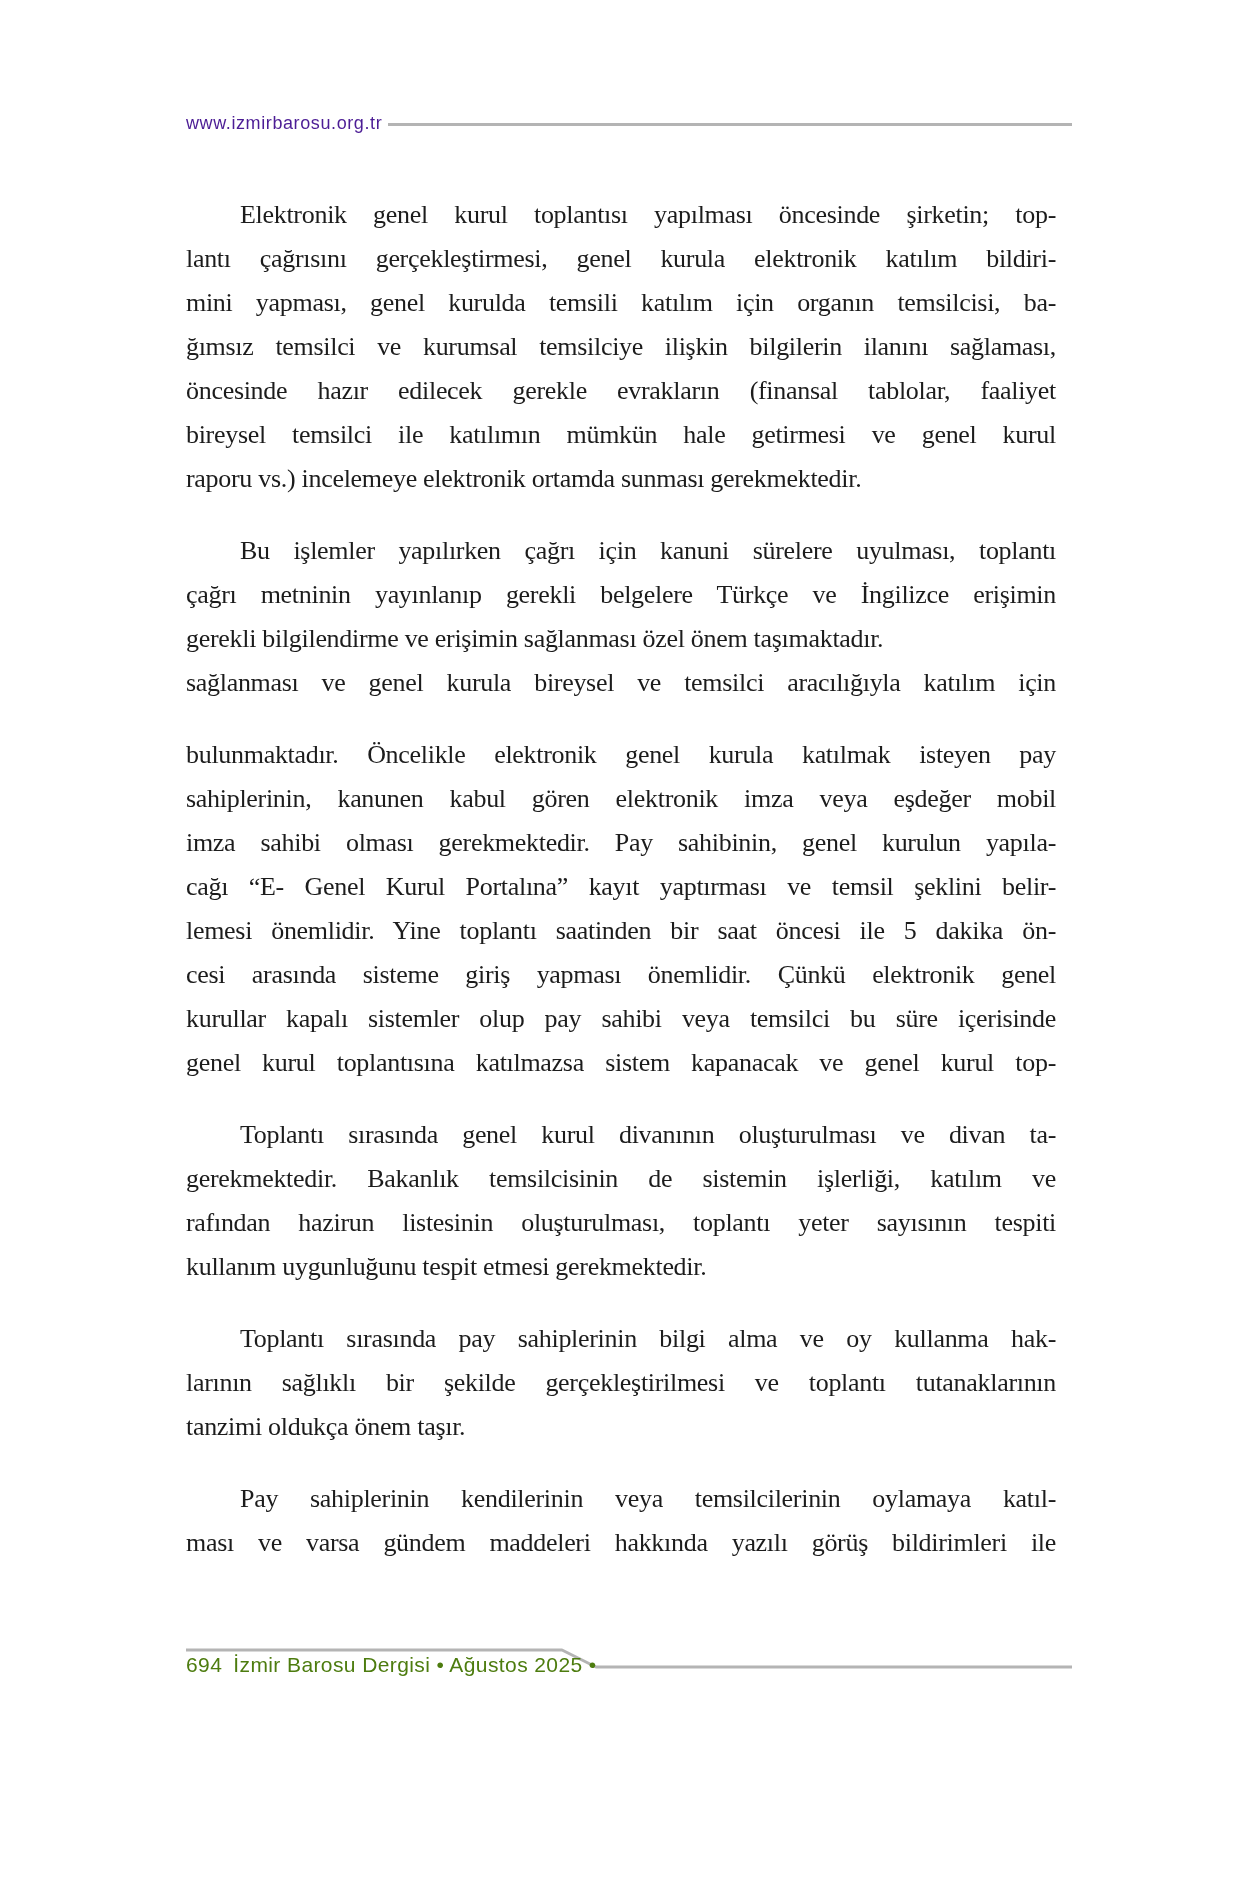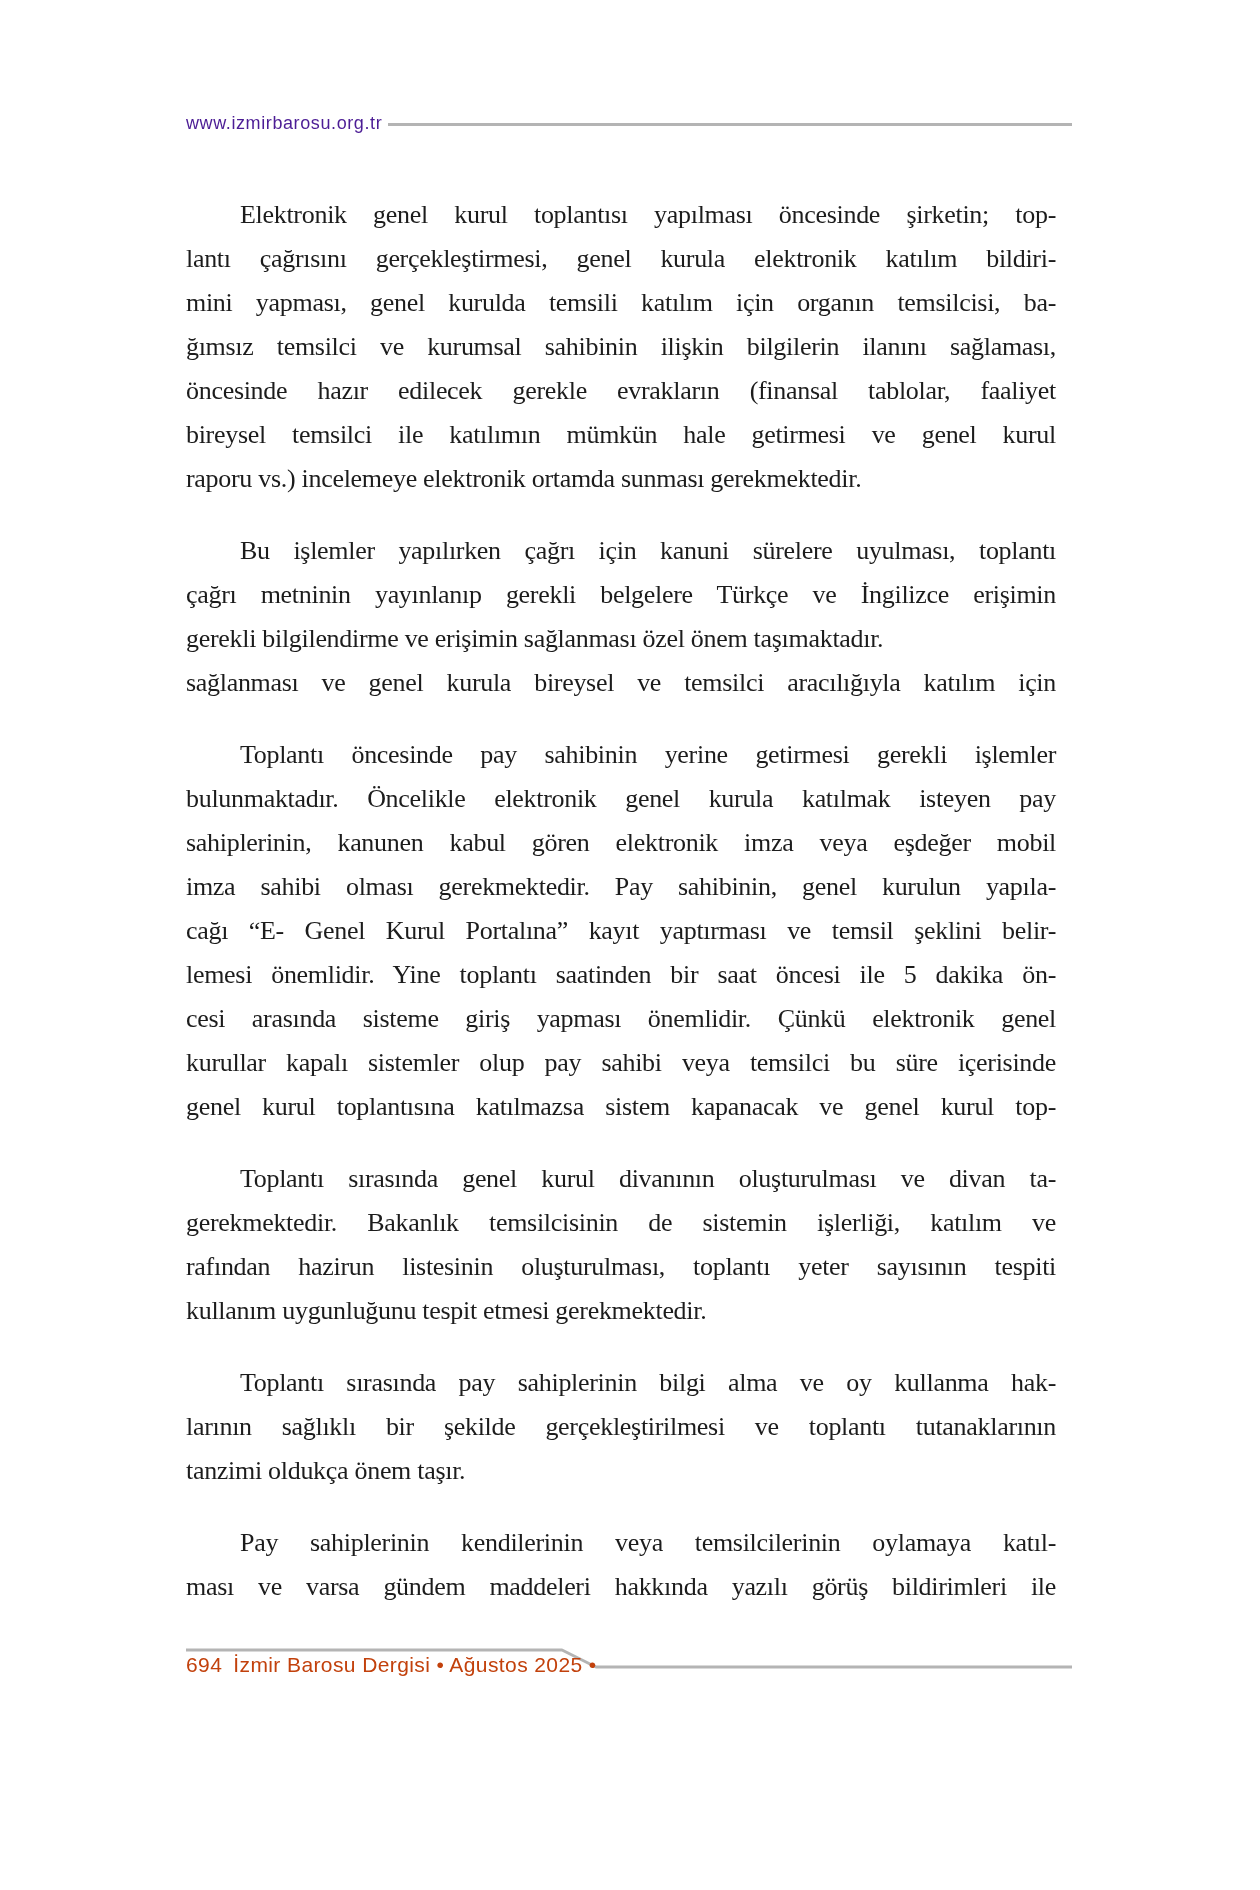--- a/index.html
+++ b/index.html
@@ -77,52 +77,51 @@
   .footer {
     position: absolute;
     left: 186px;
     top: 1653px;
     display: flex;
     align-items: baseline;
     gap: 11px;
     font-family: "Liberation Sans", sans-serif;
     font-size: 21px;
     letter-spacing: 0.4px;
-    color: #c2410c;
+    color: #4d7c0f;
     white-space: nowrap;
   }
 </style>
 </head>
 <body>
 
 <div class="page">
 
   <div class="header">
     <span class="header-url">www.izmirbarosu.org.tr</span>
     <div class="header-rule"></div>
   </div>
 
   <main class="content" id="body-text">
       <p class="para">
         <span class="line first">Elektronik genel kurul toplantısı yapılması öncesinde şirketin; top-</span>
         <span class="line">lantı çağrısını gerçekleştirmesi, genel kurula elektronik katılım bildiri-</span>
         <span class="line">mini yapması, genel kurulda temsili katılım için organın temsilcisi, ba-</span>
-        <span class="line">ğımsız temsilci ve kurumsal sahibinin ilişkin bilgilerin ilanını sağlaması,</span>
+        <span class="line">ğımsız temsilci ve kurumsal temsilciye ilişkin bilgilerin ilanını sağlaması,</span>
         <span class="line">öncesinde hazır edilecek gerekle evrakların (finansal tablolar, faaliyet</span>
         <span class="line">bireysel temsilci ile katılımın mümkün hale getirmesi ve genel kurul</span>
         <span class="line last-left">raporu vs.) incelemeye elektronik ortamda sunması gerekmektedir.</span>
       </p>
       <p class="para">
         <span class="line first">Bu işlemler yapılırken çağrı için kanuni sürelere uyulması, toplantı</span>
         <span class="line">çağrı metninin yayınlanıp gerekli belgelere Türkçe ve İngilizce erişimin</span>
         <span class="line last-left">gerekli bilgilendirme ve erişimin sağlanması özel önem taşımaktadır.</span>
         <span class="line">sağlanması ve genel kurula bireysel ve temsilci aracılığıyla katılım için</span>
       </p>
       <p class="para">
-        <span class="line first">Toplantı öncesinde pay sahibinin yerine getirmesi gerekli işlemler</span>
         <span class="line">bulunmaktadır. Öncelikle elektronik genel kurula katılmak isteyen pay</span>
         <span class="line">sahiplerinin, kanunen kabul gören elektronik imza veya eşdeğer mobil</span>
         <span class="line">imza sahibi olması gerekmektedir. Pay sahibinin, genel kurulun yapıla-</span>
         <span class="line">cağı “E- Genel Kurul Portalına” kayıt yaptırması ve temsil şeklini belir-</span>
         <span class="line">lemesi önemlidir. Yine toplantı saatinden bir saat öncesi ile 5 dakika ön-</span>
         <span class="line">cesi arasında sisteme giriş yapması önemlidir. Çünkü elektronik genel</span>
         <span class="line">kurullar kapalı sistemler olup pay sahibi veya temsilci bu süre içerisinde</span>
         <span class="line">genel kurul toplantısına katılmazsa sistem kapanacak ve genel kurul top-</span>
       </p>
       <p class="para">

